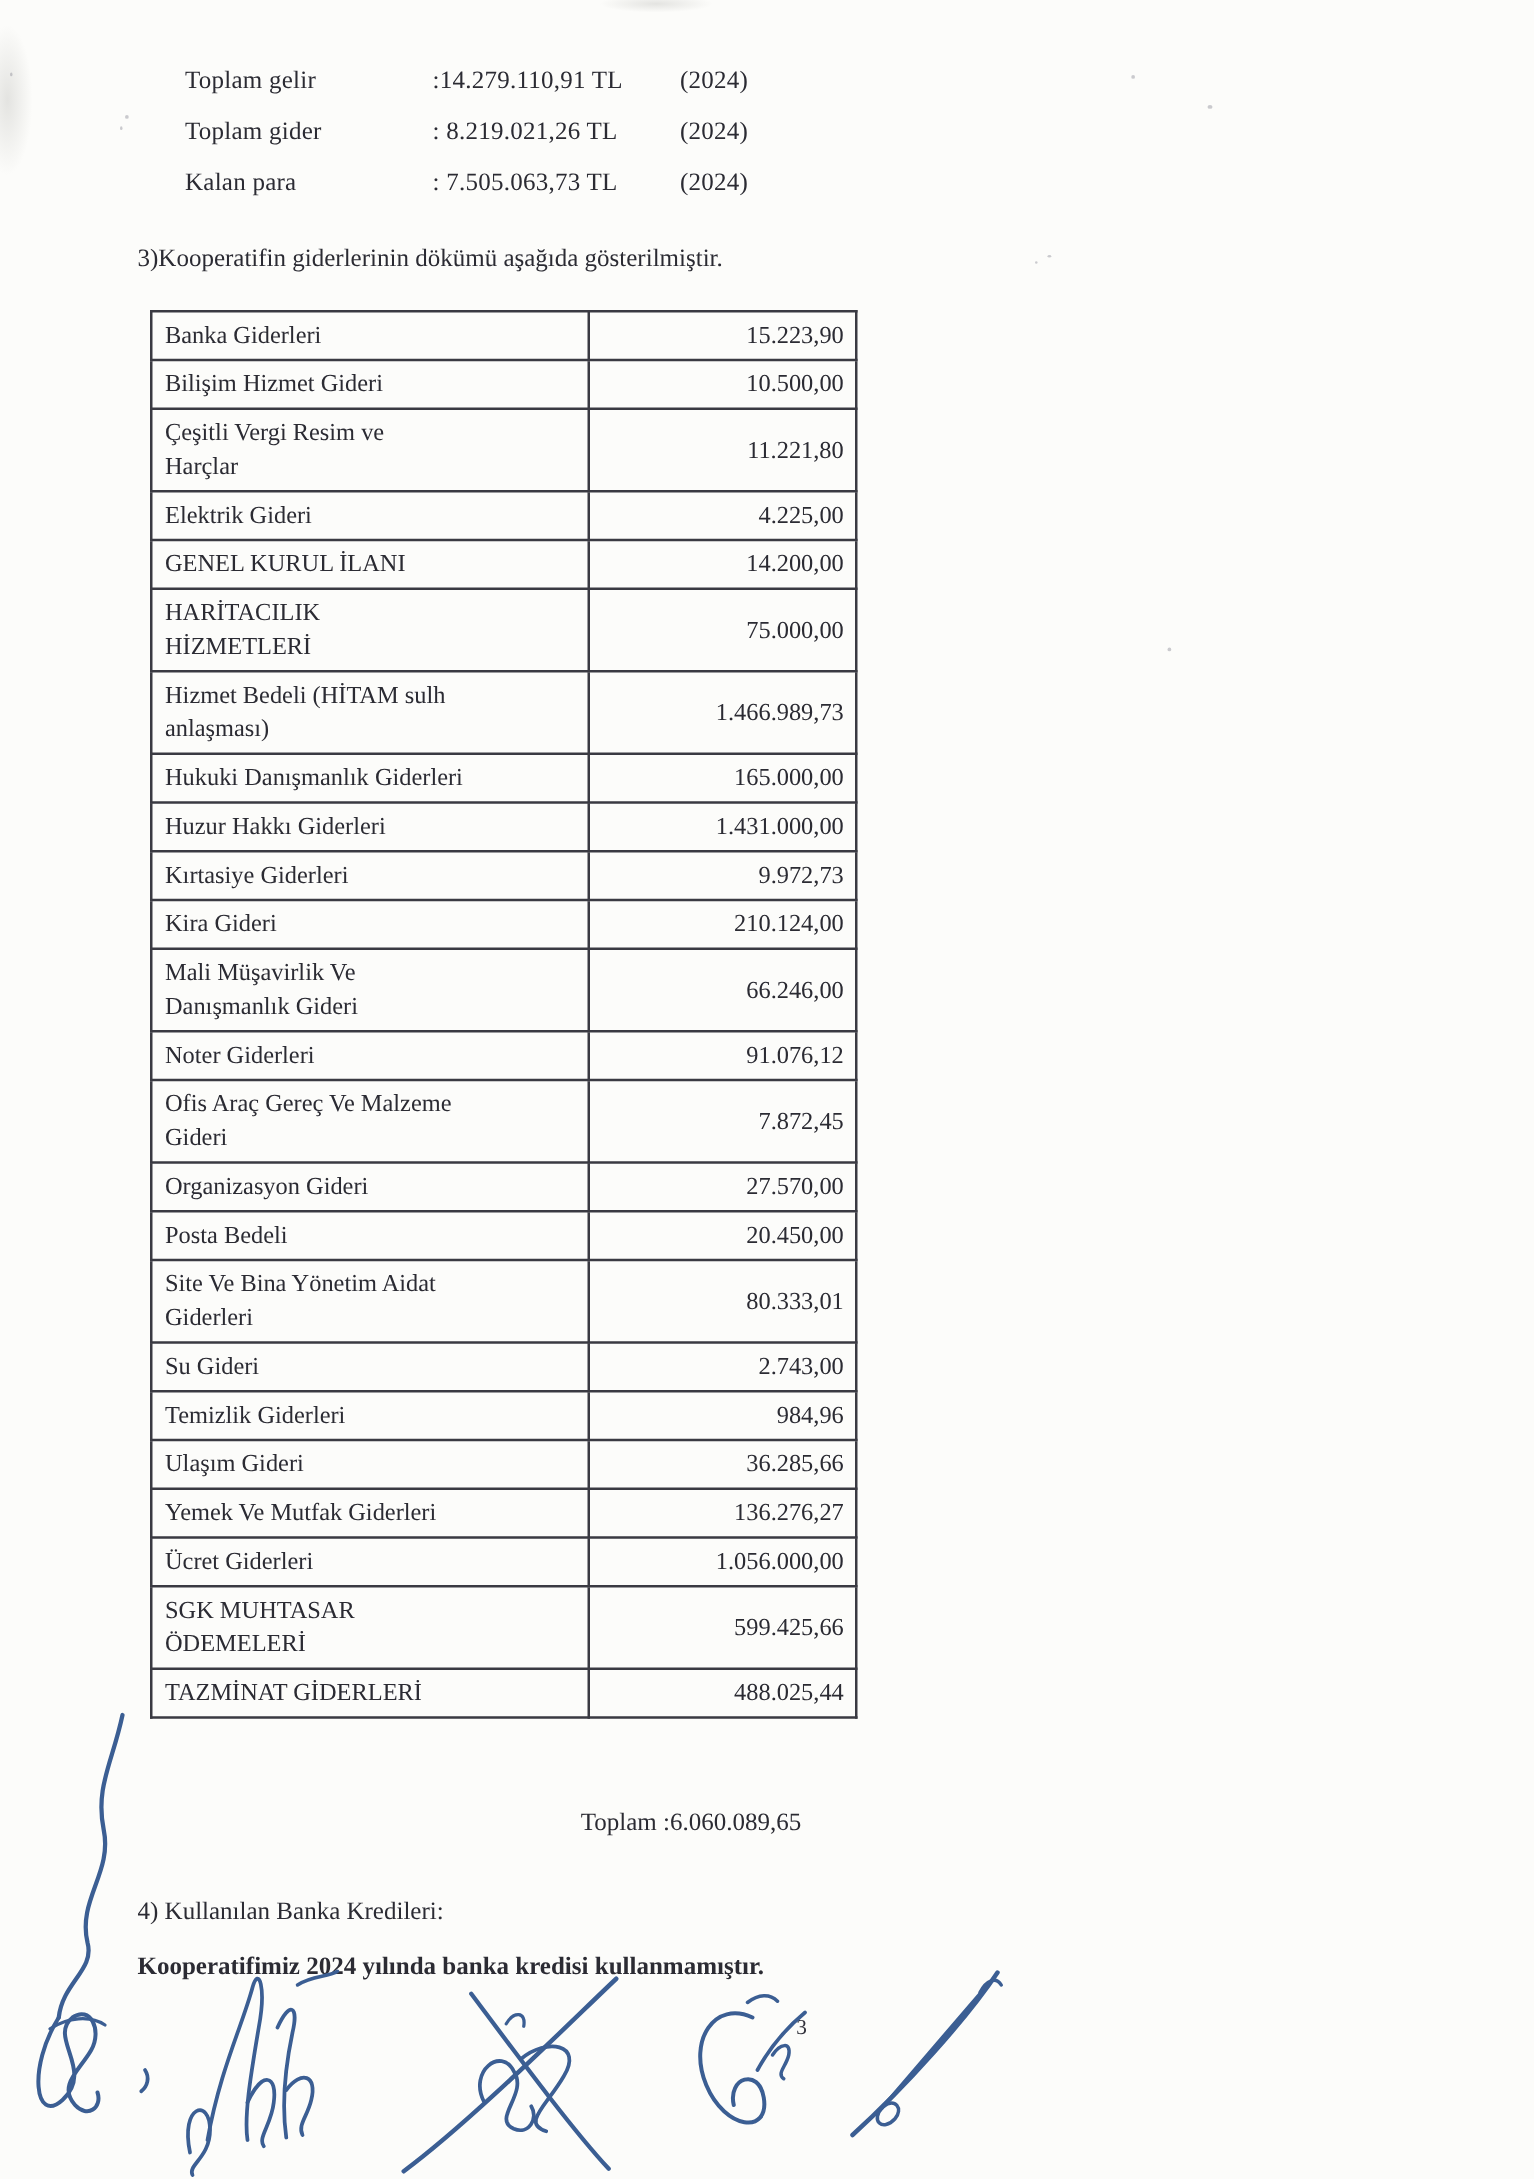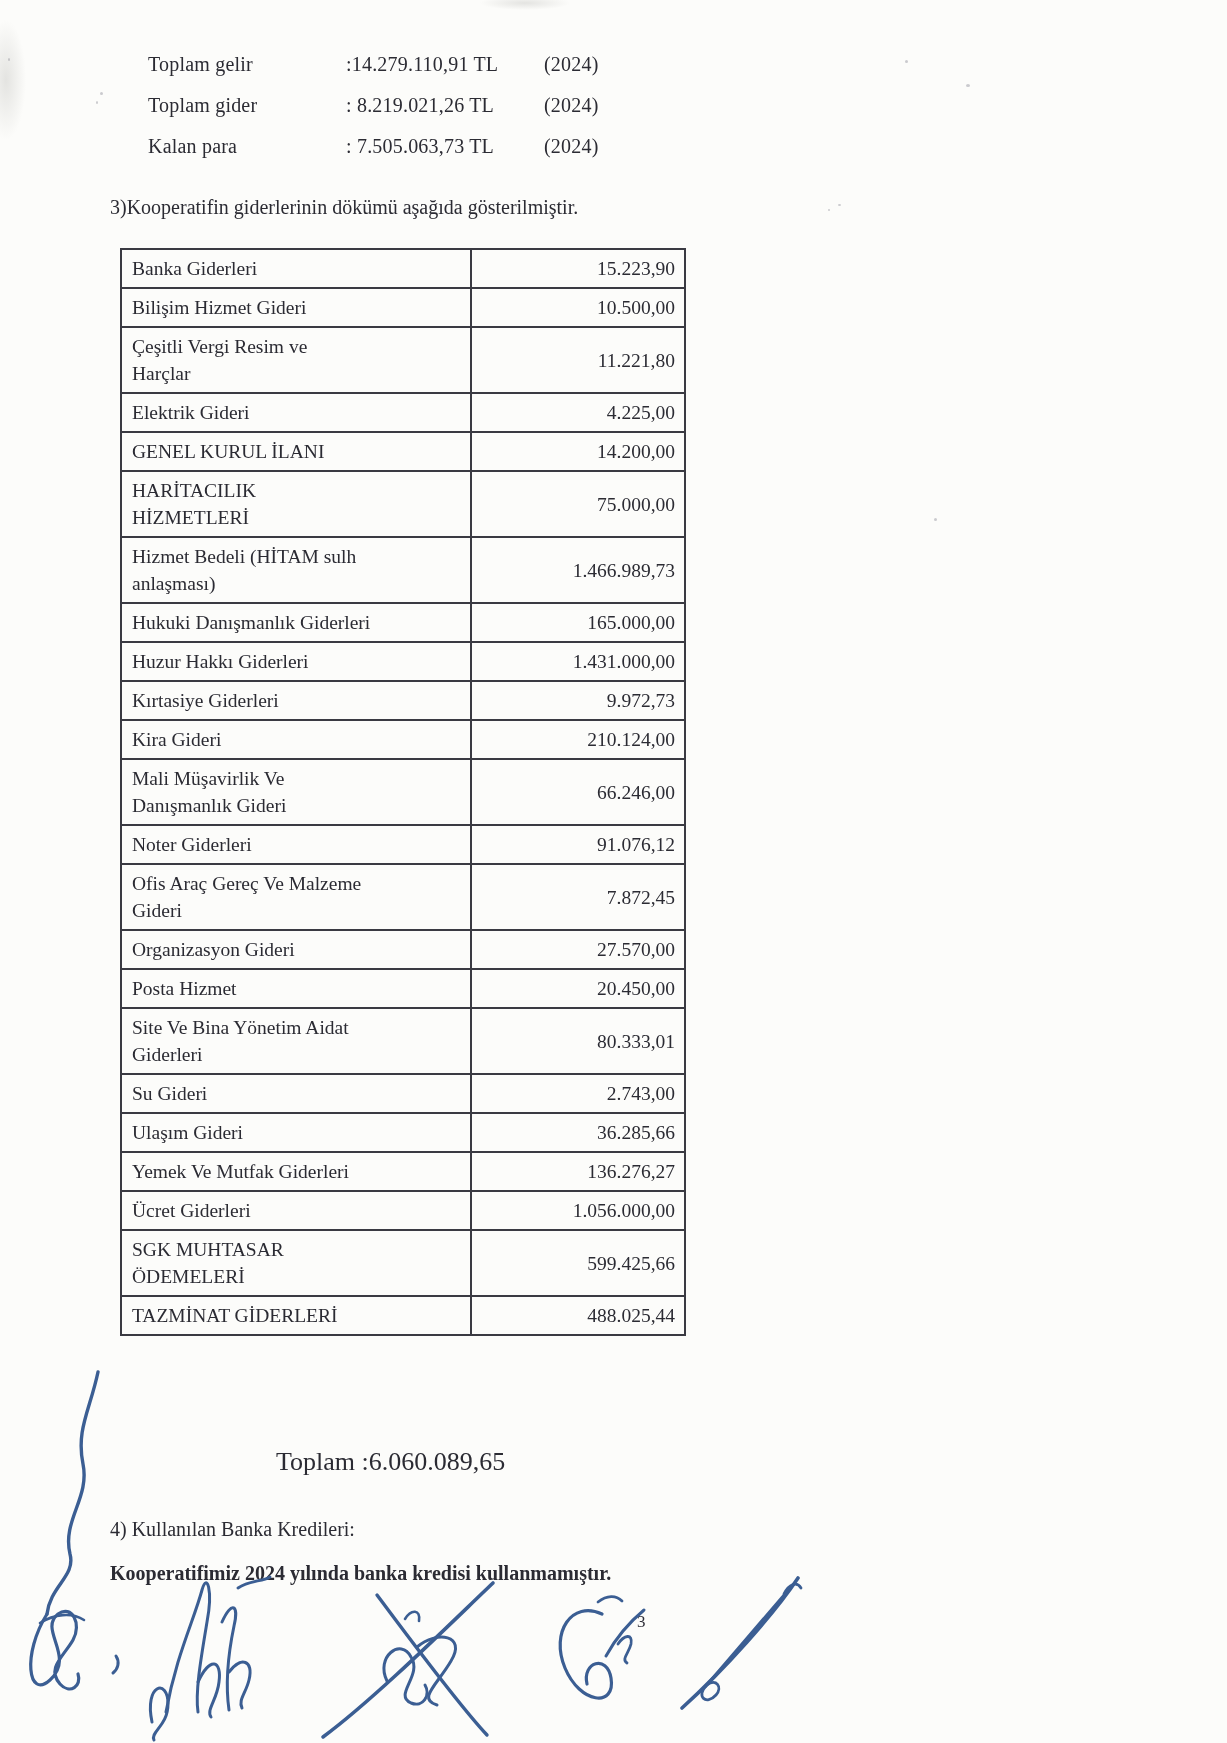--- a/index.html
+++ b/index.html
@@ -29,21 +29,21 @@
     line-height:27px;
     padding:5px 10px;
     vertical-align:middle;
     white-space:pre-line;
     color:#2b2b33;
   }
   td.item{width:328px;}
   td.amount{width:193px;text-align:right;padding-right:9px;}
 
   
-  .total-line{left:120px;top:1447px;width:521px;display:flex;justify-content:flex-start;font-size:26px;}
+  .total-line{left:120px;top:1447px;width:521px;display:flex;justify-content:flex-end;font-size:20px;}
   .total-label{margin-left:156px;}
 
   
   .h4{left:110px;top:1518px;font-size:20px;}
   .p4{left:110px;top:1562px;font-size:20px;font-weight:bold;}
 
   
   .pagenum{left:637px;top:1612px;font-size:17px;color:#30303a;}
 
   
@@ -166,35 +166,39 @@
 Gideri</td>
     <td class="amount">7.872,45</td>
   </tr>
 
   <tr>
     <td class="item">Organizasyon Gideri</td>
     <td class="amount">27.570,00</td>
   </tr>
 
   <tr>
-    <td class="item">Posta Hizmet</td>
+    <td class="item">Posta Bedeli</td>
     <td class="amount">20.450,00</td>
   </tr>
 
   <tr>
     <td class="item">Site Ve Bina Yönetim Aidat
 Giderleri</td>
     <td class="amount">80.333,01</td>
   </tr>
 
   <tr>
     <td class="item">Su Gideri</td>
     <td class="amount">2.743,00</td>
   </tr>
 
+  <tr>
+    <td class="item">Temizlik Giderleri</td>
+    <td class="amount">984,96</td>
+  </tr>
 
   <tr>
     <td class="item">Ulaşım Gideri</td>
     <td class="amount">36.285,66</td>
   </tr>
 
   <tr>
     <td class="item">Yemek Ve Mutfak Giderleri</td>
     <td class="amount">136.276,27</td>
   </tr>

